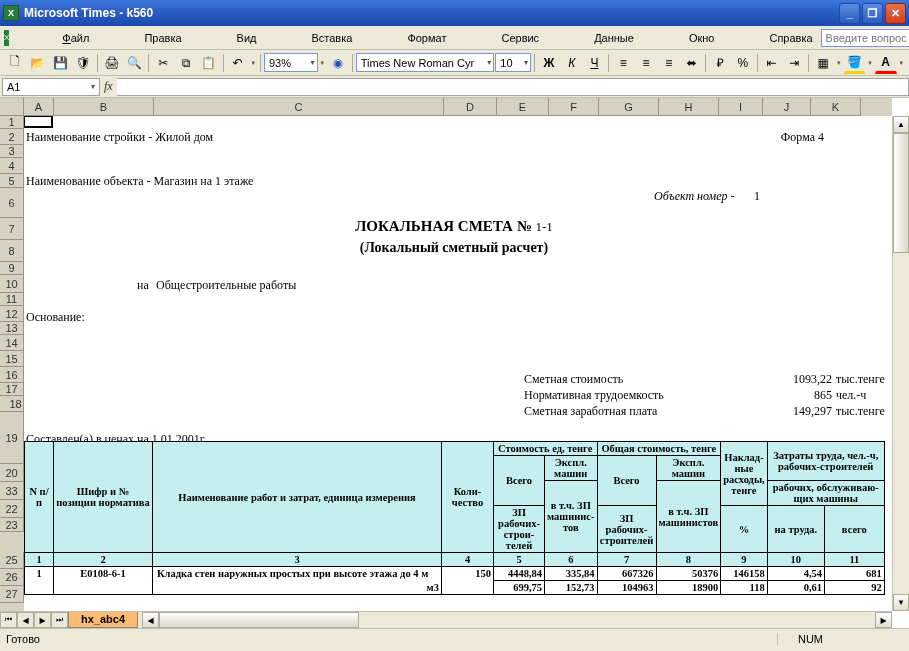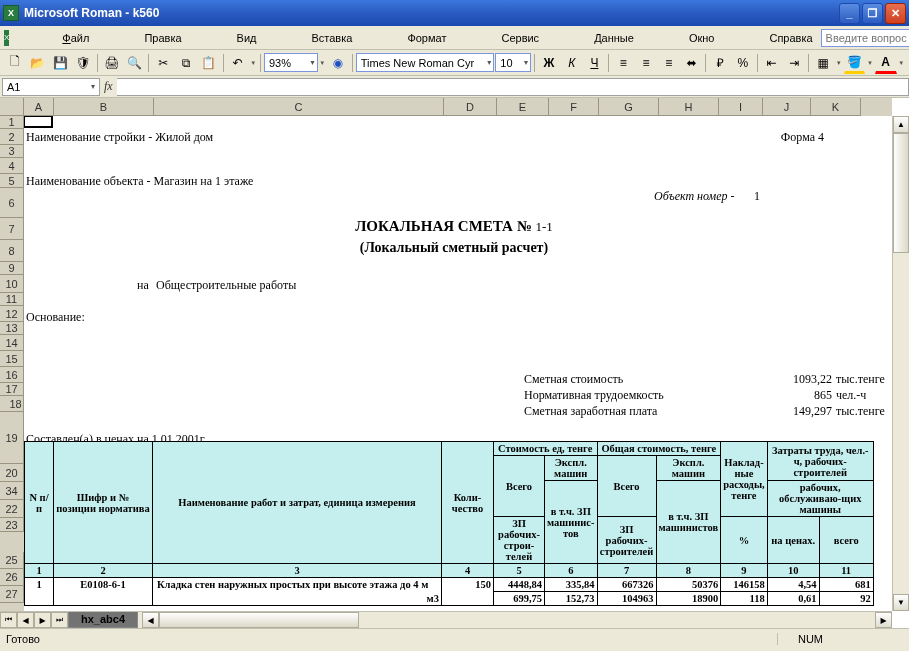--- a/index.html
+++ b/index.html
@@ -54,34 +54,34 @@
 .smeta-table .hdr { background: #c5efef; }
 .smeta-table .data td { background: white; }
 
 .vscroll { position: absolute; right: 0; top: 18px; bottom: 17px; width: 17px; background: #ece9d8; border-left: 1px solid #c0c0b0; }
 .vscroll .sbtn { height: 17px; background: linear-gradient(to bottom,#fefefe,#e0ddd0); border: 1px solid #b0ad9c; display: flex; align-items: center; justify-content: center; font-size: 8px; }
 .vscroll .thumb { position: absolute; top: 17px; height: 120px; left: 0; right: 0; background: linear-gradient(to right,#fefefe,#dcd8c8); border: 1px solid #b0ad9c; }
 .hscroll-area { position: absolute; left: 0; right: 17px; bottom: 0; height: 17px; background: #ece9d8; display: flex; border-top: 1px solid #c0c0b0; }
 .tabnav { display: flex; }
 .tabnav .nbtn { width: 17px; height: 16px; background: #ece9d8; border: 1px solid #b0ad9c; display: flex; align-items: center; justify-content: center; font-size: 8px; }
 .sheet-tabs { display: flex; background: #d6d2c2; }
-.sheet-tab { background: #737373; border: 1px solid #888; border-top: none; padding: 1px 12px; font-size: 11px; font-weight: bold; cursor: pointer; }
+.sheet-tab { background: #fdba74; border: 1px solid #888; border-top: none; padding: 1px 12px; font-size: 11px; font-weight: bold; cursor: pointer; }
 .hscroll { flex: 1; background: #ece9d8; position: relative; margin-left: 4px; }
 .hscroll .sbtn { position: absolute; width: 17px; height: 16px; background: linear-gradient(to bottom,#fefefe,#e0ddd0); border: 1px solid #b0ad9c; display: flex; align-items: center; justify-content: center; font-size: 8px; }
 .hscroll .thumb { position: absolute; left: 17px; width: 200px; top: 0; bottom: 0; background: linear-gradient(to bottom,#fefefe,#dcd8c8); border: 1px solid #b0ad9c; }
 
 .statusbar { background: #ece9d8; height: 20px; display: flex; align-items: center; padding: 0 6px; font-size: 11px; border-top: 1px solid #c0c0b0; }
 .statusbar .cell { padding: 0 20px; border-left: 1px solid #c0c0b0; }
 </style>
 </head>
 <body>
 
 <div class="titlebar">
   <span class="icon">X</span>
-  <span class="title">Microsoft Roman - k560</span>
+  <span class="title">Microsoft Times - k560</span>
   <div class="winbtns">
     <div class="winbtn">_</div>
     <div class="winbtn">❐</div>
     <div class="winbtn close">✕</div>
   </div>
 </div>
 
 <div class="menubar">
   <span class="excel-icon">X</span>
   <span class="menu-item"><u>Ф</u><span>айл</span></span>
@@ -200,21 +200,21 @@
       <div class="rowhead" style="height: 13px;">11</div>
       <div class="rowhead" style="height: 16px;">12</div>
       <div class="rowhead" style="height: 13px;">13</div>
       <div class="rowhead" style="height: 16px;">14</div>
       <div class="rowhead" style="height: 16px;">15</div>
       <div class="rowhead" style="height: 16px;">16</div>
       <div class="rowhead" style="height: 13px;">17</div>
       <div class="rowhead" style="height: 16px; padding-left: 8px;">18</div>
       <div class="rowhead" style="height: 52px;">19</div>
       <div class="rowhead" style="height: 18px;">20</div>
-      <div class="rowhead" style="height: 18px;">34</div>
+      <div class="rowhead" style="height: 18px;">33</div>
       <div class="rowhead" style="height: 18px;">22</div>
       <div class="rowhead" style="height: 14px;">23</div>
       <div class="rowhead" style="height: 17px; margin-top: 20px;">25</div>
       <div class="rowhead" style="height: 17px;">26</div>
       <div class="rowhead" style="height: 17px;">27</div>
     </div>
 
   <div class="sheet" id="sheet">
     <div class="cell-sel" style="left:-1px;top:-1px;width:30px;height:13px"></div>
 
@@ -253,40 +253,40 @@
           <tr class="hdr">
         <th rowspan="4" style="width:29px">N п/п</th>
         <th rowspan="4" style="width:99px">Шифр и № позиции норматива</th>
         <th rowspan="4" style="width:289px">Наименование работ и затрат,  единица измерения</th>
         <th rowspan="4" style="width:52px;white-space:pre-line">Коли-
 чество</th>
         <th colspan="2" style="width:101px">Стоимость ед, тенге</th>
         <th colspan="2" style="width:119px">Общая стоимость, тенге</th>
         <th rowspan="3" style="width:43px;white-space:pre-line">Наклад-
 ные расходы, тенге</th>
-        <th colspan="2" style="width:106px" rowspan="2">Затраты  труда, чел.-ч, рабочих-строителей</th>
+        <th colspan="2" style="width:117px" rowspan="2">Затраты  труда, чел.-ч, рабочих-строителей</th>
       </tr>
       <tr class="hdr">
         <th rowspan="2" style="width:51px">Всего</th>
         <th style="width:49px">Экспл. машин</th>
         <th rowspan="2" style="width:59px">Всего</th>
         <th style="width:59px">Экспл. машин</th>
       </tr>
       <tr class="hdr">
         <th rowspan="2" style="white-space:pre-line">в т.ч. ЗП машинис-
 тов</th>
         <th rowspan="2">в т.ч. ЗП машинистов</th>
         <th colspan="2">рабочих, обслуживаю-щих машины</th>
       </tr>
       <tr class="hdr">
         <th style="white-space:pre-line">ЗП рабочих-строи-
 телей</th>
         <th>ЗП рабочих-строителей</th>
         <th>%</th>
-        <th style="width:47px">на ценах.</th>
+        <th style="width:47px">на труда.</th>
         <th style="width:49px">всего</th>
       </tr>
       <tr class="hdr" style="font-weight:bold">
         <td>1</td>
         <td>2</td>
         <td>3</td>
         <td>4</td>
         <td>5</td>
         <td>6</td>
         <td>7</td>

